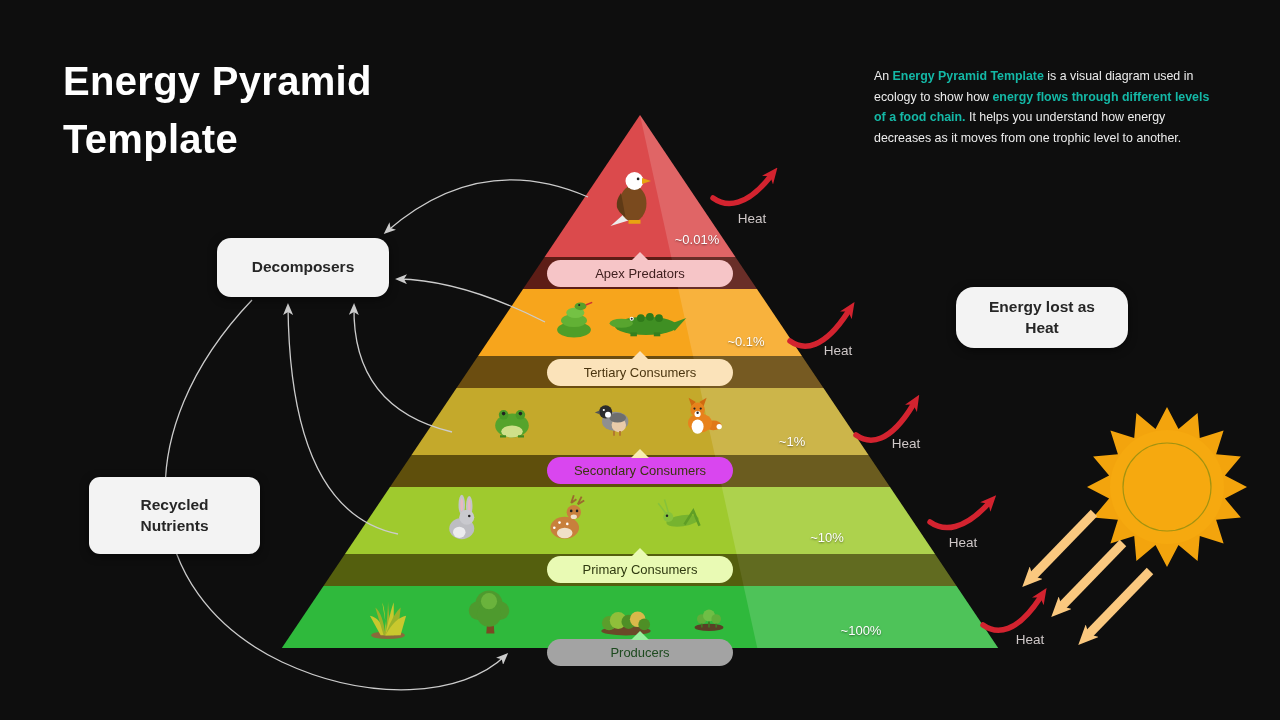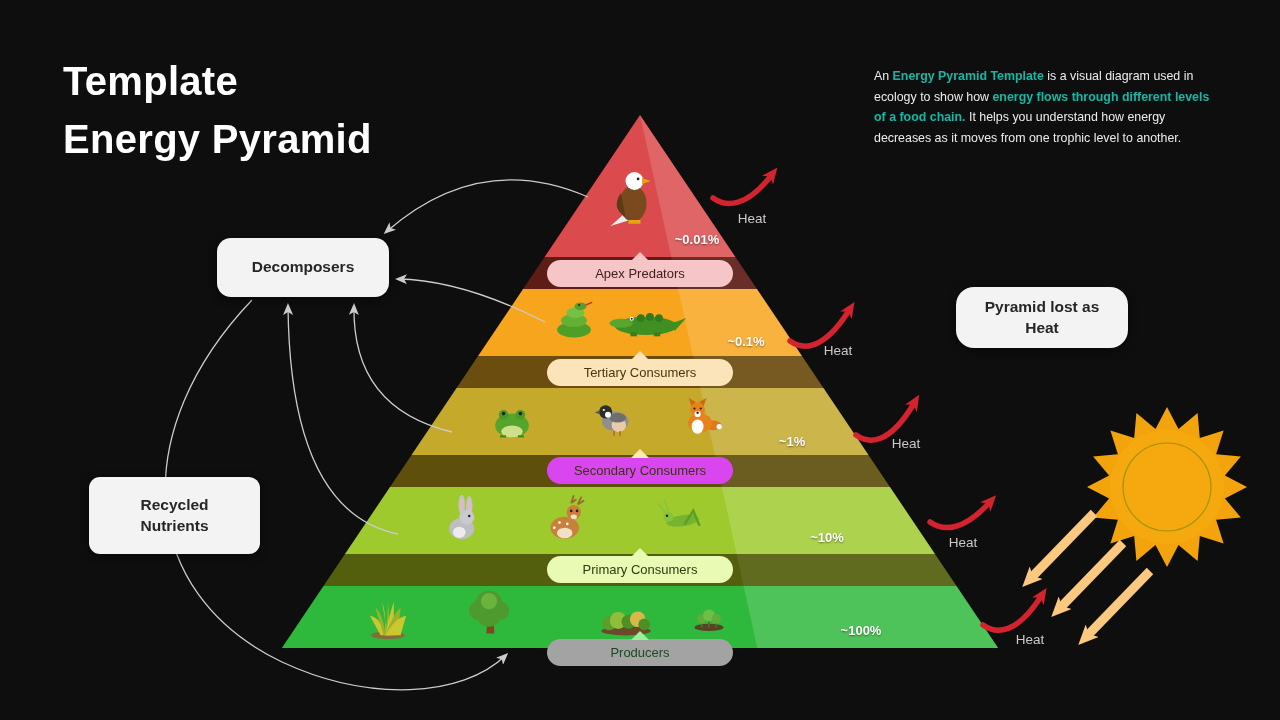--- a/index.html
+++ b/index.html
@@ -9,37 +9,37 @@
          line-height:1.45;letter-spacing:.3px;z-index:4;}
   .desc{position:absolute;left:874px;top:66px;width:340px;font-size:12.4px;line-height:1.66;
         color:#ededed;z-index:4;}
   .desc .b{font-weight:bold;color:#14b8a6;}
   #diagram{position:absolute;left:0;top:0;z-index:1;}
   .pill{position:absolute;width:186px;height:27px;border-radius:14px;font-size:13px;
         display:flex;align-items:center;justify-content:center;z-index:5;}
   .pill-tail{position:absolute;top:-8px;left:50%;margin-left:-9px;width:0;height:0;
         border-left:9px solid transparent;border-right:9px solid transparent;border-bottom:9px solid;}
   .pct{position:absolute;color:#fff;font-size:13px;transform:translate(-50%,-50%);
-        text-shadow:0 1px 2px rgba(0,0,0,.45);z-index:4;font-weight:bold;}
+        text-shadow:0 1px 2px rgba(0,0,0,.45);z-index:4;}
   .heat{position:absolute;color:#cfc8c8;font-size:13.5px;transform:translate(-50%,-50%);z-index:4;}
   .note-box{position:absolute;background:#f3f3f3;border-radius:18px;color:#262626;font-weight:bold;
         font-size:15.5px;display:flex;flex-direction:column;align-items:center;justify-content:center;
         text-align:center;line-height:1.32;box-shadow:0 2px 8px rgba(0,0,0,.55);z-index:6;}
   #box-decomposers{left:217px;top:238px;width:172px;height:59px;border-radius:14px;}
   #box-recycled{left:89px;top:477px;width:171px;height:77px;border-radius:11px;}
   #box-energy{left:956px;top:287px;width:172px;height:61px;}
 </style>
 </head>
 <body>
 
 <div class="stage">
 
   <div class="title">
+    <div>Energy Pyramid</div>
     <div>Template</div>
-    <div>Energy Pyramid</div>
   </div>
 
   <div class="desc" id="description"><span>An </span><span class="b">Energy Pyramid Template </span><span>is a visual diagram used in ecology to show how </span><span class="b">energy flows through different levels of a food chain.</span><span> It helps you understand how energy decreases as it moves from one trophic level to another.</span></div>
 
   <svg id="diagram" width="1280" height="720" viewBox="0 0 1280 720">
     <defs>
       <marker id="m-red" markerUnits="userSpaceOnUse" markerWidth="16" markerHeight="14" refX="4" refY="7" orient="auto">
         <path d="M0,0 L16,7 L0,14 L4.5,7 Z" fill="#d3232f"></path>
       </marker>
       <marker id="m-gray" markerUnits="userSpaceOnUse" markerWidth="12" markerHeight="10" refX="9" refY="5" orient="auto">
@@ -213,21 +213,21 @@
   <div class="note-box" id="box-decomposers">
     <div>Decomposers</div>
   </div>
 
   <div class="note-box" id="box-recycled">
     <div>Recycled</div>
     <div>Nutrients</div>
   </div>
 
   <div class="note-box" id="box-energy">
-    <div>Pyramid lost as</div>
+    <div>Energy lost as</div>
     <div>Heat</div>
   </div>
 
 <div class="pill" style="left: 547px; top: 260px; background: rgb(246, 197, 199); color: rgb(64, 32, 32);">Apex Predators<i class="pill-tail" style="border-bottom-color: rgb(246, 197, 199);"></i></div>
     <div class="pct" style="left: 697px; top: 239px;">~0.01%</div>
     <div class="heat" style="left: 752px; top: 218px;">Heat</div>
     <div class="pill" style="left: 547px; top: 359px; background: rgb(251, 227, 186); color: rgb(74, 53, 16);">Tertiary Consumers<i class="pill-tail" style="border-bottom-color: rgb(251, 227, 186);"></i></div>
     <div class="pct" style="left: 746px; top: 341px;">~0.1%</div>
     <div class="heat" style="left: 838px; top: 350px;">Heat</div>
     <div class="pill" style="left: 547px; top: 457px; background: #d946ef; color: rgb(58, 53, 16);">Secondary Consumers<i class="pill-tail" style="border-bottom-color: rgb(247, 237, 179);"></i></div>

